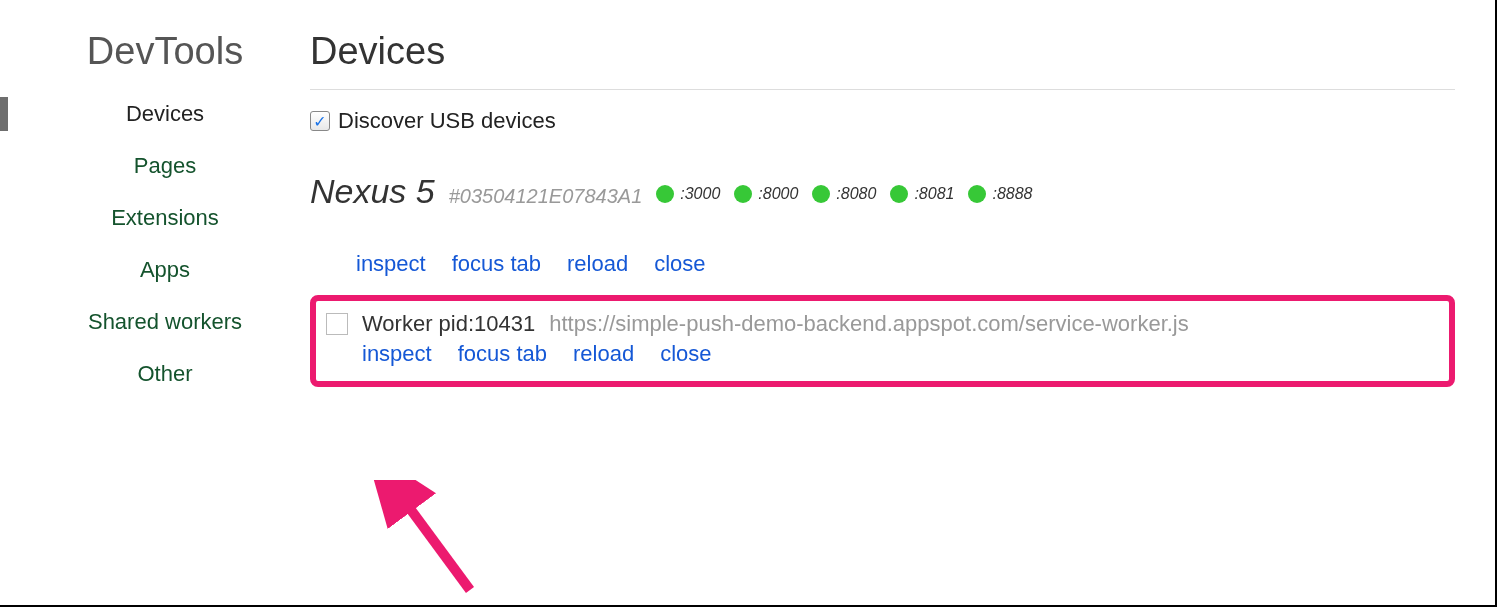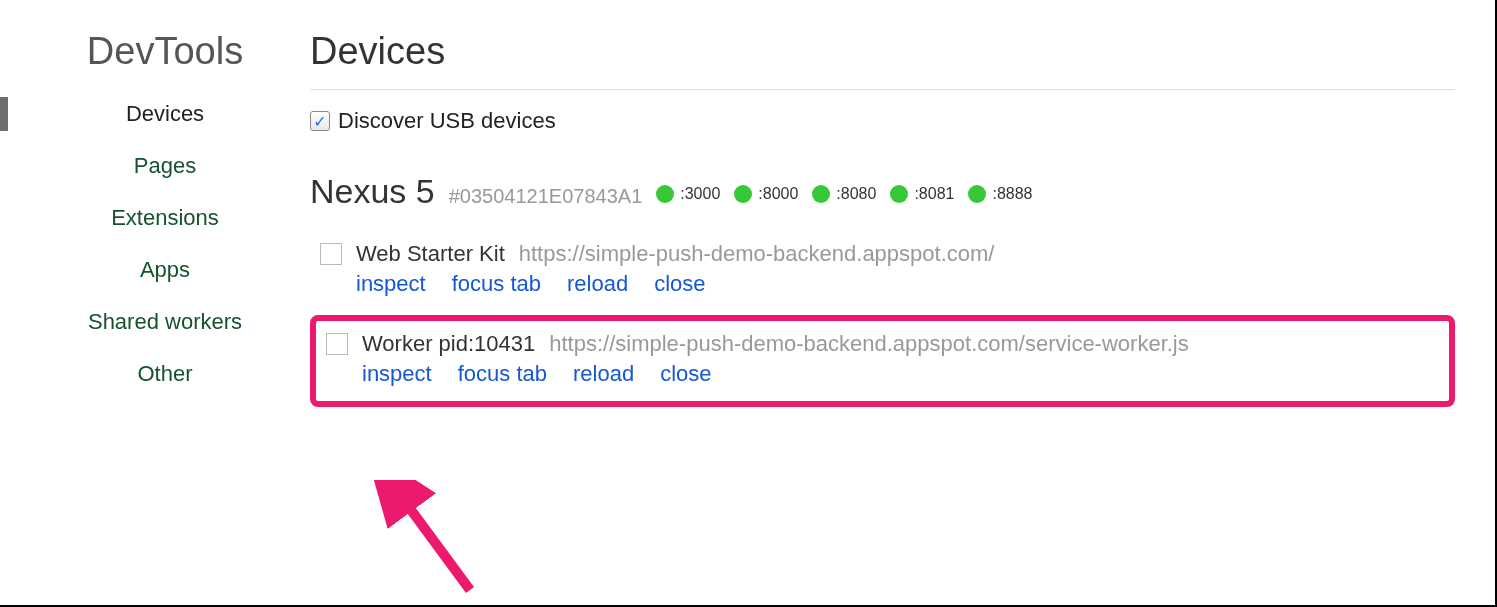--- a/index.html
+++ b/index.html
@@ -76,21 +76,22 @@
     border: 1px solid #999;
     border-radius: 5px;
     background: linear-gradient(#fefefe,#e6e6e6);
     font-size: 18px;
     padding: 3px 18px;
     color: #222;
     cursor: pointer;
   }
   .device-row {
     display:flex; align-items: baseline; gap: 14px; flex-wrap: wrap;
-    margin-bottom: 20px;
+    margin-bottom: 30px;
+    font-style: italic;
   }
   .device-name { font-size: 34px; color:#333; font-weight:400; }
   .device-id { font-size: 20px; color:#999; }
   .port { display:inline-flex; align-items:flex-start; gap:6px; font-size:16px; color:#333;}
   .dot { width:18px; height:18px; border-radius:50%; background:#37c837; display:inline-block;}
   .browser-row {
     display:flex; align-items:center; gap:20px; margin-bottom:20px;
   }
   .browser-name { font-size:22px; font-weight:600; }
   .url-input {
@@ -168,25 +169,20 @@
           <span>:8081</span>
         </span>
       <span class="port">
           <span class="dot"></span>
           <span>:8888</span>
         </span>
     </div>
 
 
     <div class="tab-entry">
-      <div class="tab-line1">
-        <span class="sq"></span>
-        <span class="tab-title">Web Starter Kit</span>
-        <span class="tab-url">https://simple-push-demo-backend.appspot.com/</span>
-      </div>
       <div class="tab-actions">
         <span class="link">inspect</span>
         <span class="link">focus tab</span>
         <span class="link">reload</span>
         <span class="link">close</span>
       </div>
     </div>
 
     <div class="tab-entry highlight">
       <div class="tab-line1">

